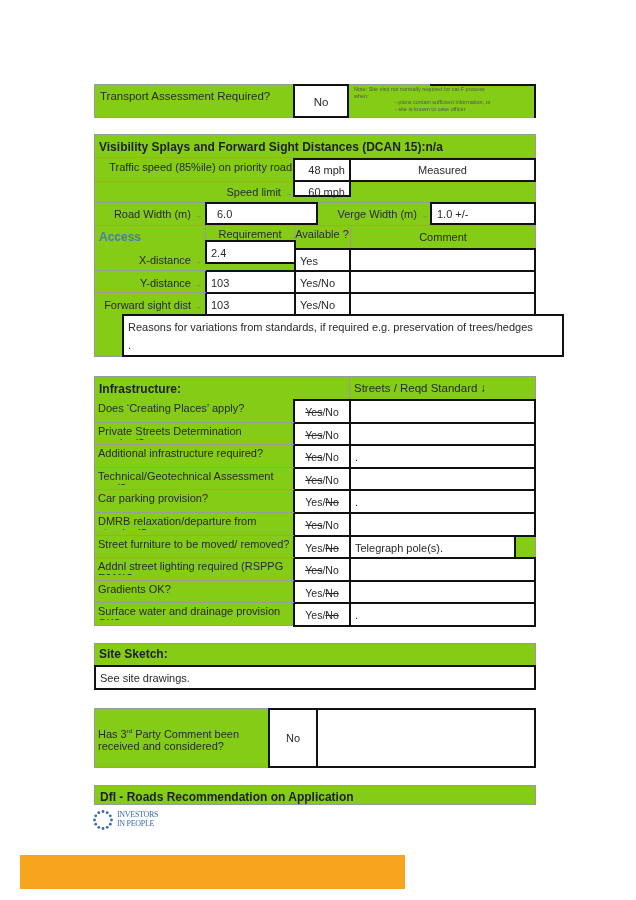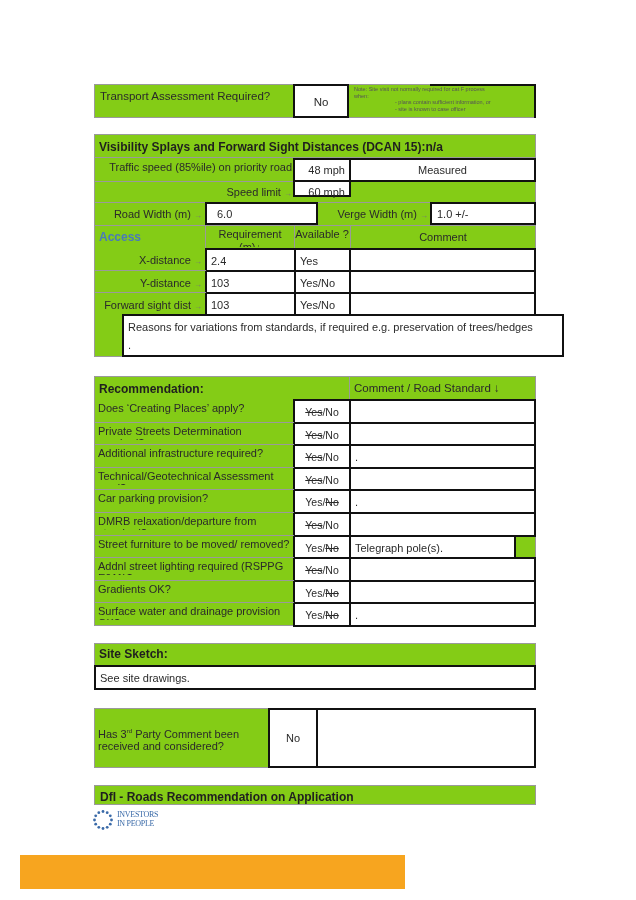--- a/index.html
+++ b/index.html
@@ -84,21 +84,21 @@
 <div class="cell txt ctr" style="left:350px;top:231px;width:186px;">Comment</div>
 <div class="abs" style="left:205px;top:225px;width:1px;height:23px;background:#9a9a9a;"></div>
 <div class="abs" style="left:294px;top:225px;width:1px;height:23px;background:#9a9a9a;"></div>
 <div class="abs" style="left:350px;top:225px;width:1px;height:23px;background:#9a9a9a;"></div>
 
 <div>
   <div class="cell txt rt" style="left:96px;top:254px;width:106px;">
     <span>X-distance</span>
     <span style="font-size:8px;color:#777;">→</span>
   </div>
-  <div class="abs white thick" style="left:205px;top:248px;width:91px;height:24px;">
+  <div class="abs white thick" style="left:205px;top:240px;width:91px;height:24px;">
     <div class="cell txt" style="left:4px;top:5px;">2.4</div>
   </div>
   <div class="abs white thick" style="left:294px;top:248px;width:57px;height:24px;">
     <div class="cell txt" style="left:4px;top:5px;">Yes</div>
   </div>
   <div class="abs white thick" style="left:349px;top:248px;width:187px;height:24px;">
     <div class="cell txt" style="left:4px;top:5px;"></div>
   </div>
 </div>
 <div>
@@ -133,23 +133,23 @@
 </div>
 <div class="abs" style="left:94px;top:270px;width:112px;height:1px;background:#9a9a9a;"></div>
 <div class="abs" style="left:94px;top:292px;width:112px;height:1px;background:#9a9a9a;"></div>
 
 <div class="abs white thick" style="left:94px;top:314px;width:442px;height:43px;margin-left:28px;">
   <div class="cell txt" style="left:4px;top:5px;">Reasons for variations from standards, if required e.g. preservation of trees/hedges</div>
   <div class="cell txt" style="left:4px;top:23px;">.</div>
 </div>
 
 <div class="abs grey bx" style="left:94px;top:376px;width:442px;height:250px;"></div>
-<div class="cell hdr" style="left:99px;top:382px;">Recommendation:</div>
+<div class="cell hdr" style="left:99px;top:382px;">Infrastructure:</div>
 <div class="abs" style="left:349px;top:376px;width:1px;height:24px;background:#9a9a9a;"></div>
-<div class="cell txt" style="left:354px;top:382px;font-size:11.5px;">Comment / Road Standard ↓</div>
+<div class="cell txt" style="left:354px;top:382px;font-size:11.5px;">Streets / Reqd Standard ↓</div>
 
 <div id="infra-rows">
     <div>
       <div class="cell txt clip" style="left: 98px; top: 402px; width: 192px; height: 15px; line-height: 12px; white-space: normal;">Does ‘Creating Places’ apply?</div>
       <div class="abs white thick" style="left: 293px; top: 399px; width: 58px; height: 25px;">
         <div class="cell txt ctr" style="left: 0px; top: 5px; width: 54px; font-size: 10.5px;"><span class="strike">Yes</span><span>/</span><span>No</span></div>
       </div>
       <div class="abs white thick" style="left: 349px; top: 399px; width: 187px; height: 25px;">
         <div class="cell txt" style="left: 4px; top: 5px;"></div>
       </div>

